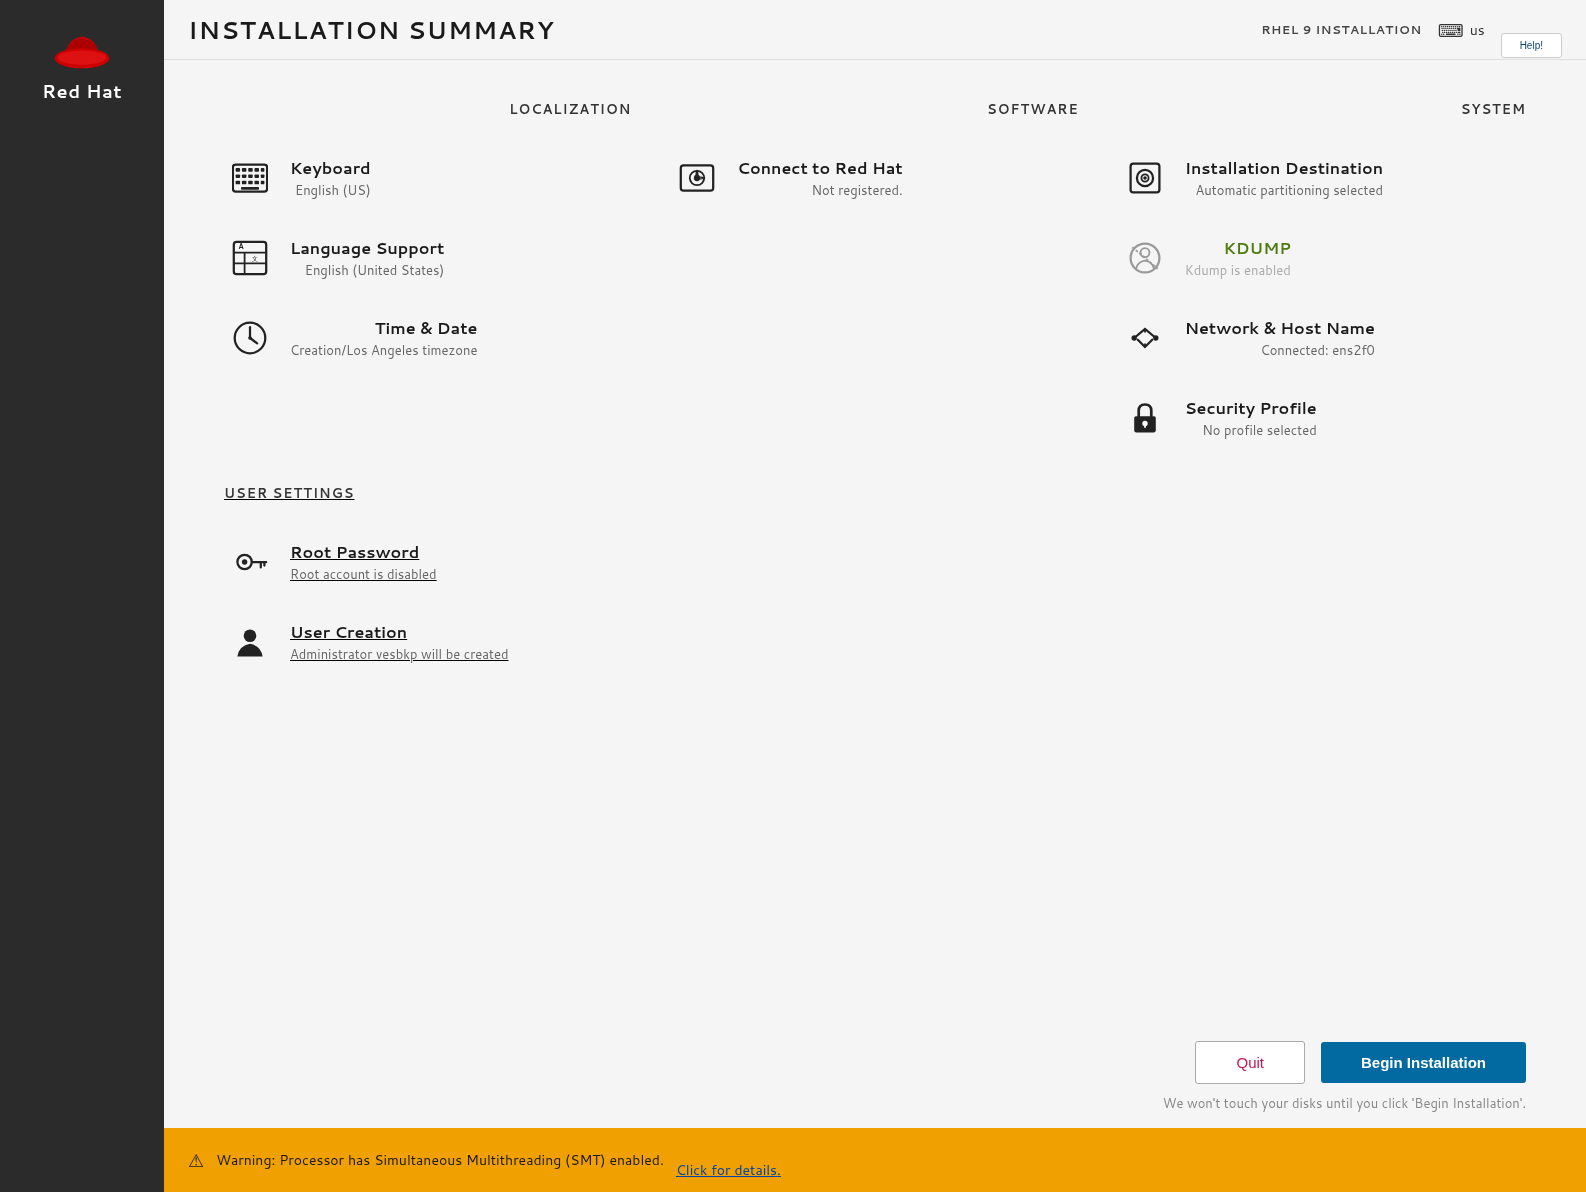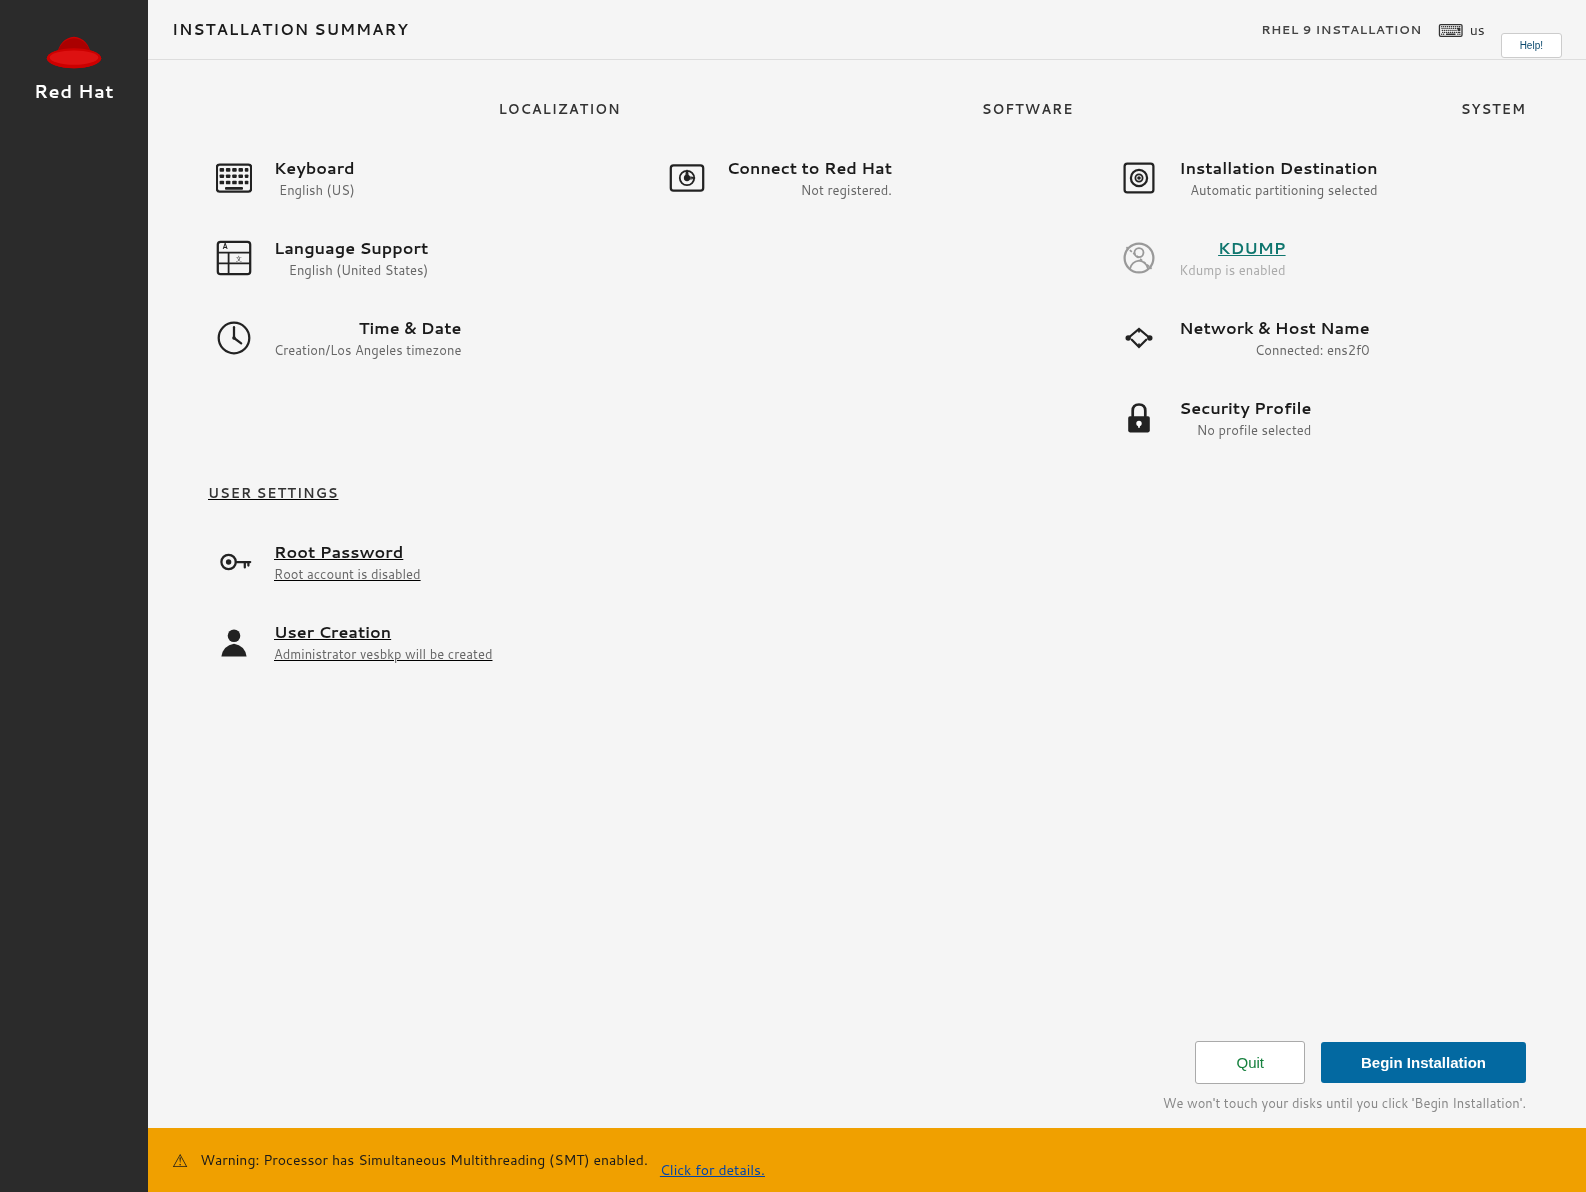--- a/index.html
+++ b/index.html
@@ -13,21 +13,21 @@
     }
 
     .main-layout {
       display: flex;
       flex: 1;
       min-height: calc(1192px - 48px);
     }
 
     
     .sidebar {
-      width: 148px;
+      width: 164px;
       background: #2b2b2b;
       display: flex;
       flex-direction: column;
       align-items: center;
       padding-top: 24px;
       flex-shrink: 0;
     }
 
     .redhat-logo {
       display: flex;
@@ -55,21 +55,21 @@
       border-bottom: 1px solid #ddd;
       display: flex;
       align-items: center;
       justify-content: space-between;
       padding: 0 24px;
       height: 60px;
       flex-shrink: 0;
     }
 
     .topbar-title {
-      font-size: 15px;
+      font-size: 24px;
       font-weight: bold;
       letter-spacing: 1px;
       color: #1a1a1a;
       text-transform: uppercase;
     }
 
     .topbar-right {
       display: flex;
       align-items: center;
       gap: 16px;
@@ -193,21 +193,21 @@
       align-items: center;
     }
 
     .quit-button {
       background: white;
       border: 1px solid #aaa;
       border-radius: 3px;
       padding: 12px 40px;
       font-size: 15px;
       cursor: pointer;
-      color: #15803d;
+      color: #be185d;
     }
 
     .begin-button {
       background: #0369a1;
       border: none;
       border-radius: 3px;
       padding: 12px 40px;
       font-size: 15px;
       font-weight: bold;
       cursor: pointer;
@@ -241,22 +241,21 @@
       text-decoration: underline;
       cursor: pointer;
       margin-top: 20px;
     }
 
     
     .item-disabled .item-icon svg {
       fill: #999;
     }
     .item-disabled .item-title {
-      color: #0f766e;
-      text-decoration: underline;
+      color: #4d7c0f;
     }
     .item-disabled .item-subtitle {
       color: #aaa;
     }
 
     
     .content-rows {
       display: flex;
       flex-direction: column;
       gap: 40px;

